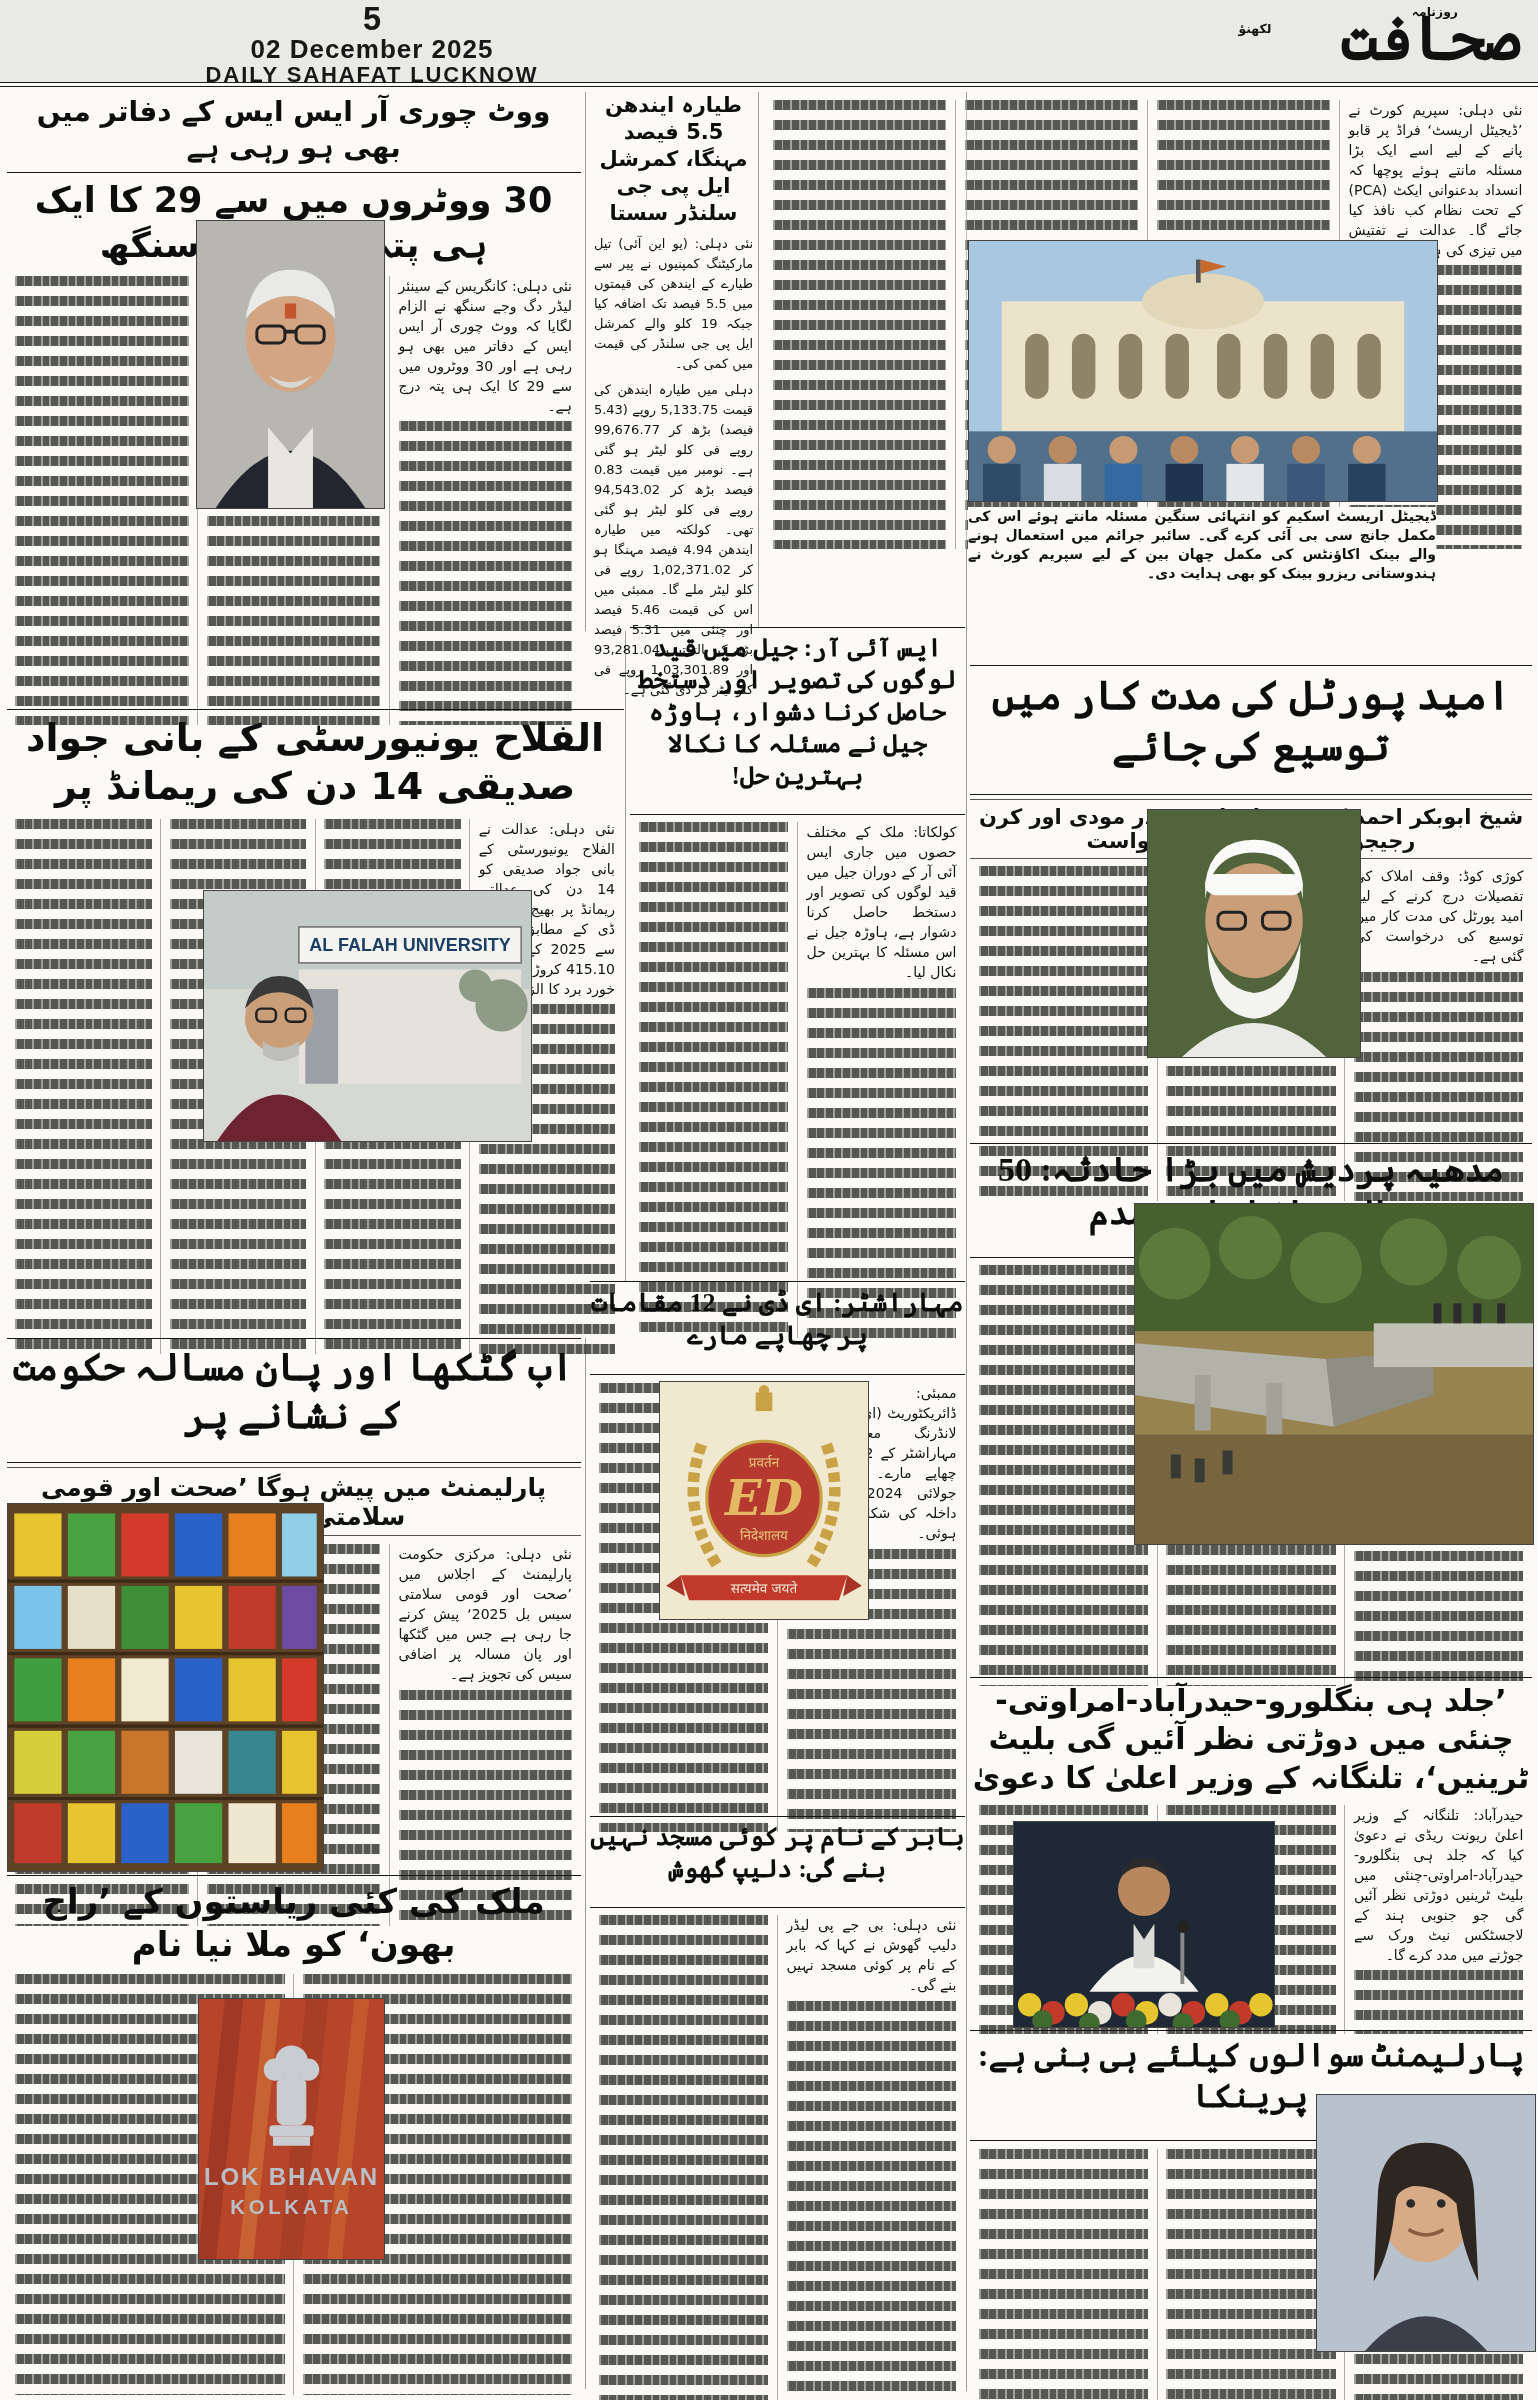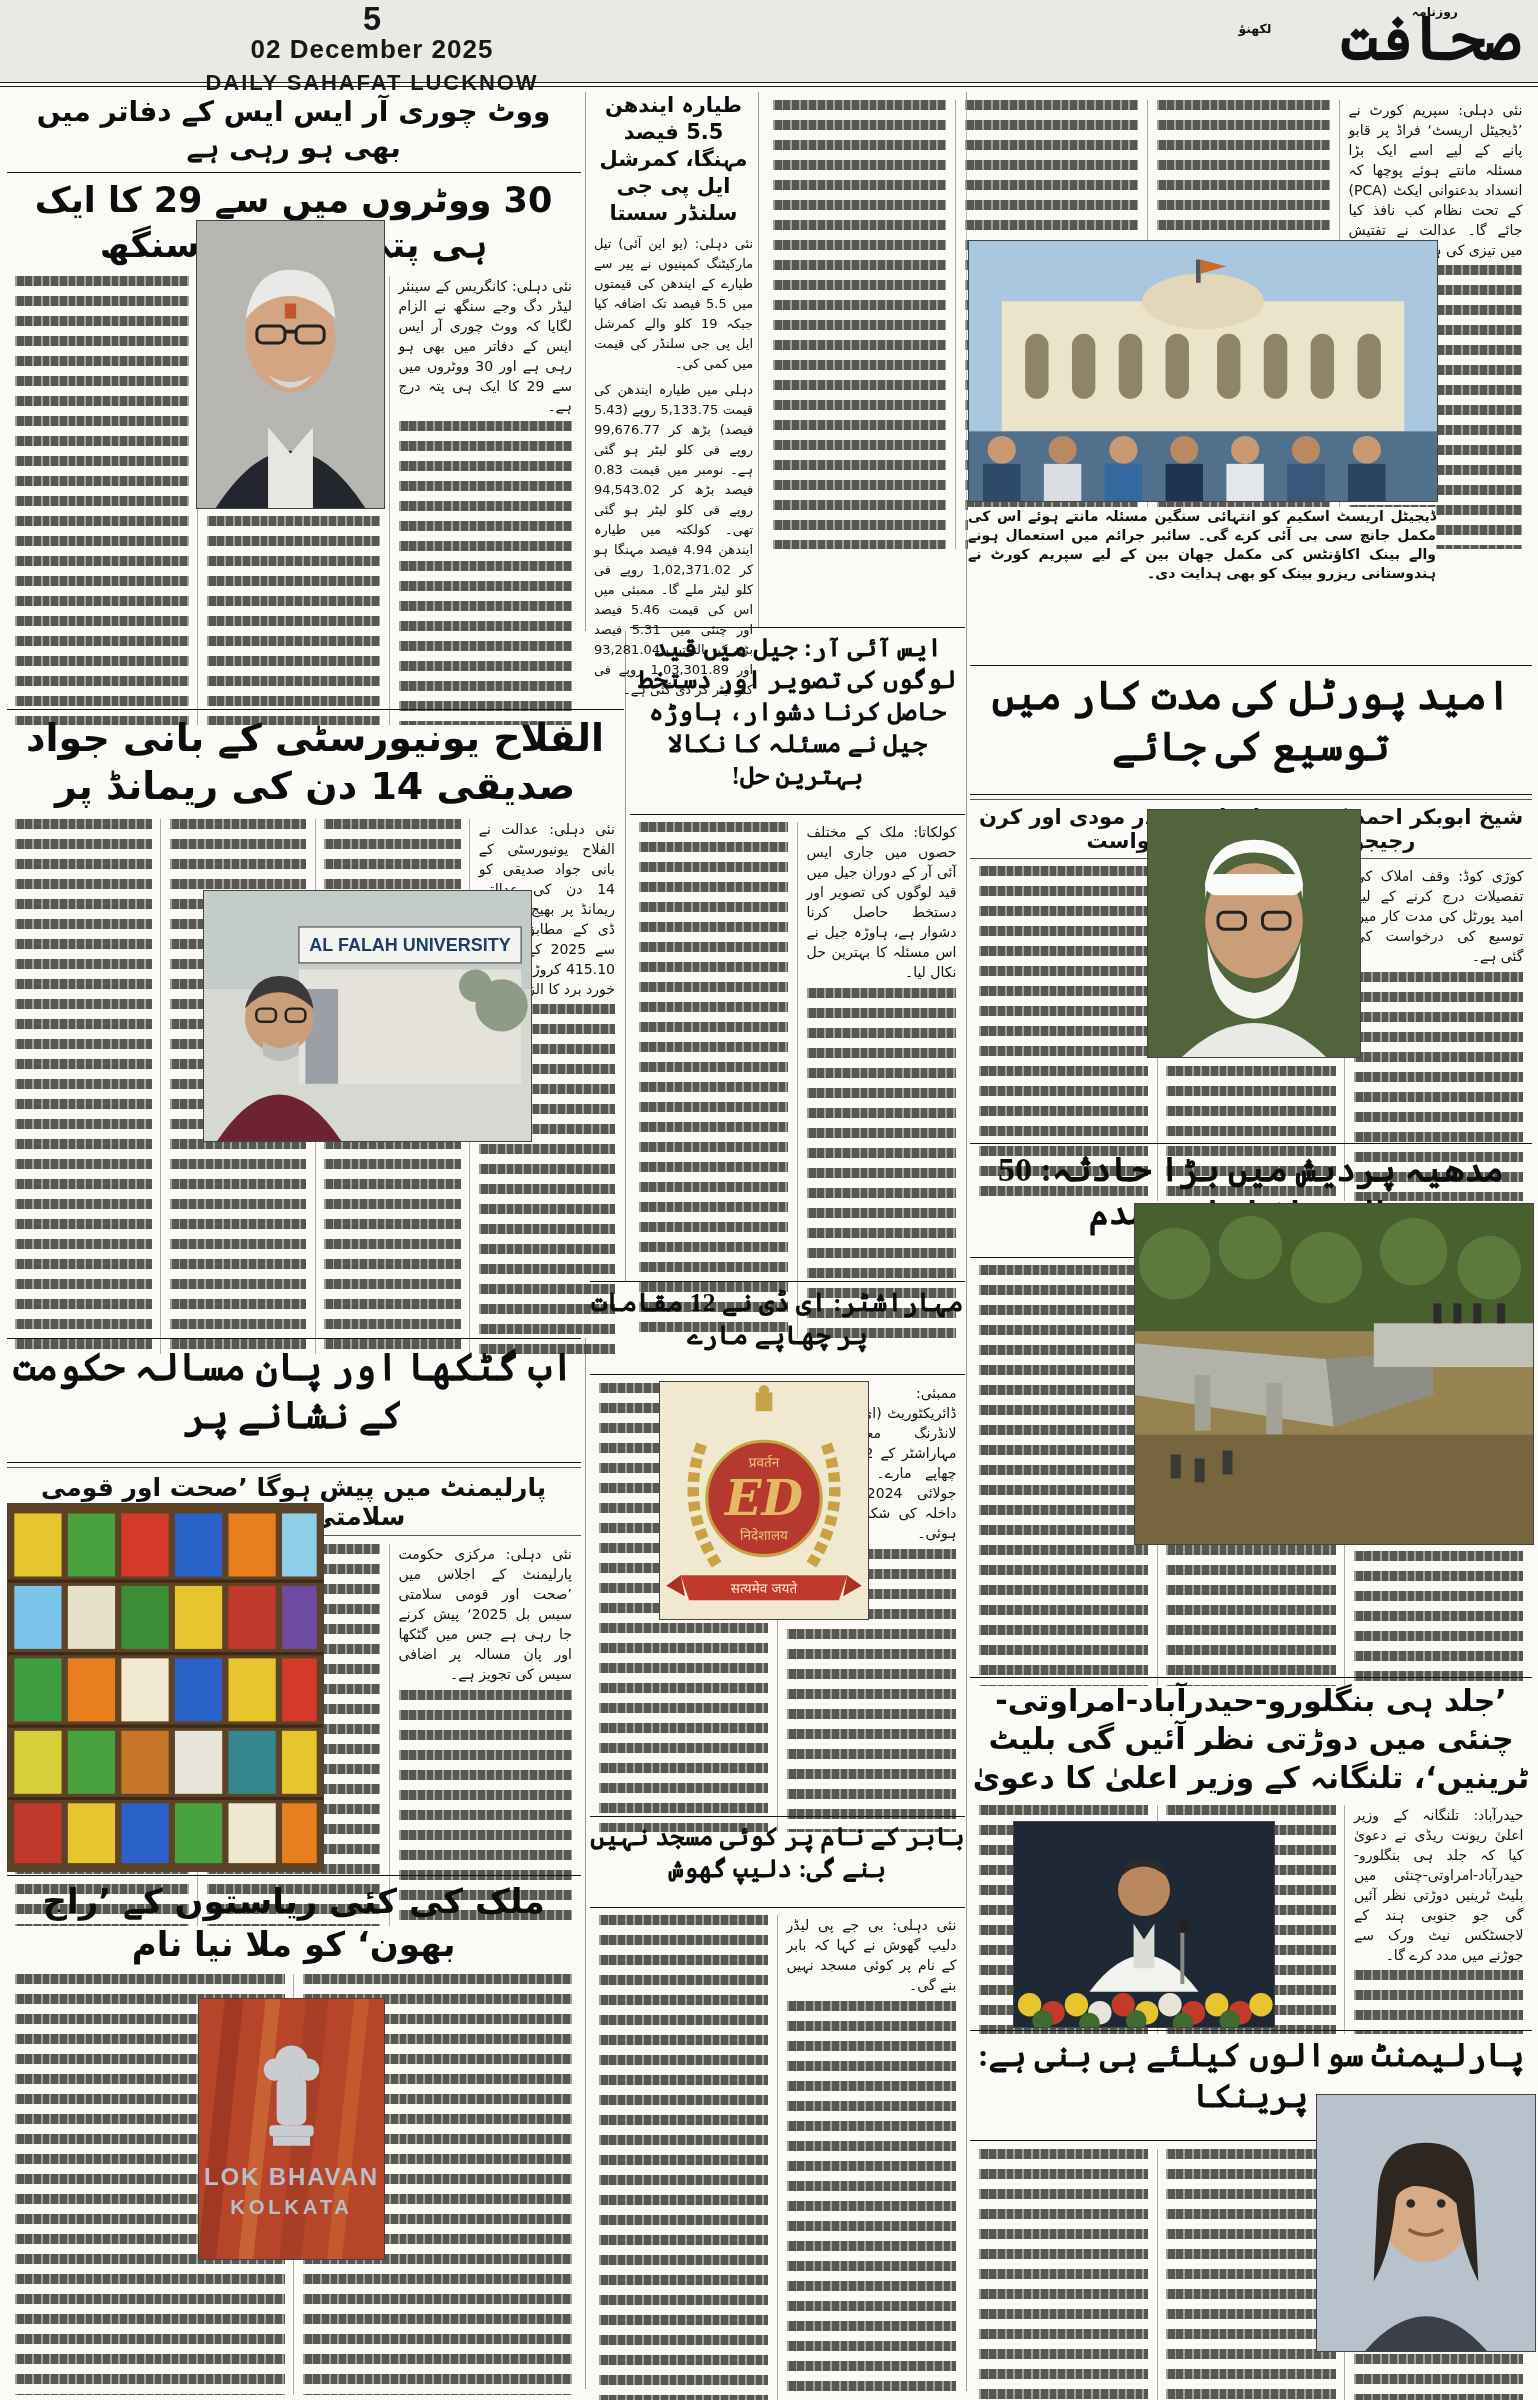--- a/index.html
+++ b/index.html
@@ -6,21 +6,21 @@
   #page{position:relative;width:1539px;height:2400px;background:#fbfaf6;color:#111;
         font-family:"DejaVu Sans",sans-serif;overflow:hidden;margin:0 auto;}
   
   #header{position:absolute;left:0;top:0;width:1539px;height:82px;background:#e9e9e6;
           border-bottom:1.9px solid #1c1c1c;}
   #header .rule2{position:absolute;left:0;top:86px;width:1539px;height:1px;background:#1c1c1c;}
   .hdr-left{position:absolute;left:86px;top:1.9px;width:574px;text-align:center;direction:ltr;
             font-family:"Liberation Sans",sans-serif;font-weight:bold;color:#181818;line-height:1.05;}
   .hdr-page{font-size:32.5px;}
   .hdr-date{font-size:26px;letter-spacing:1px;}
-  .hdr-ed{font-size:22px;letter-spacing:1.9px;margin-top:8px;}
+  .hdr-ed{font-size:22px;letter-spacing:1.9px;}
   .masthead{position:absolute;right:17px;top:0;width:315px;height:80px;text-align:center;}
   .mast-title{font-size:61px;font-weight:bold;line-height:76px;font-family:"DejaVu Serif",serif;text-align:right;}
   .mast-daily{position:absolute;right:63px;top:3.8px;font-size:12.4px;font-weight:bold;}
   .mast-city{position:absolute;left:32.5px;top:21px;font-size:12.4px;font-weight:bold;}
   
   .vrule{position:absolute;width:1px;background:#9b9b97;}
   
   .art{position:absolute;box-sizing:border-box;}
   .toprule{border-top:1.9px solid #161616;padding-top:3.8px;}
   .hl{margin:0;text-align:center;font-weight:bold;line-height:1.28;color:#0d0d0d;}

